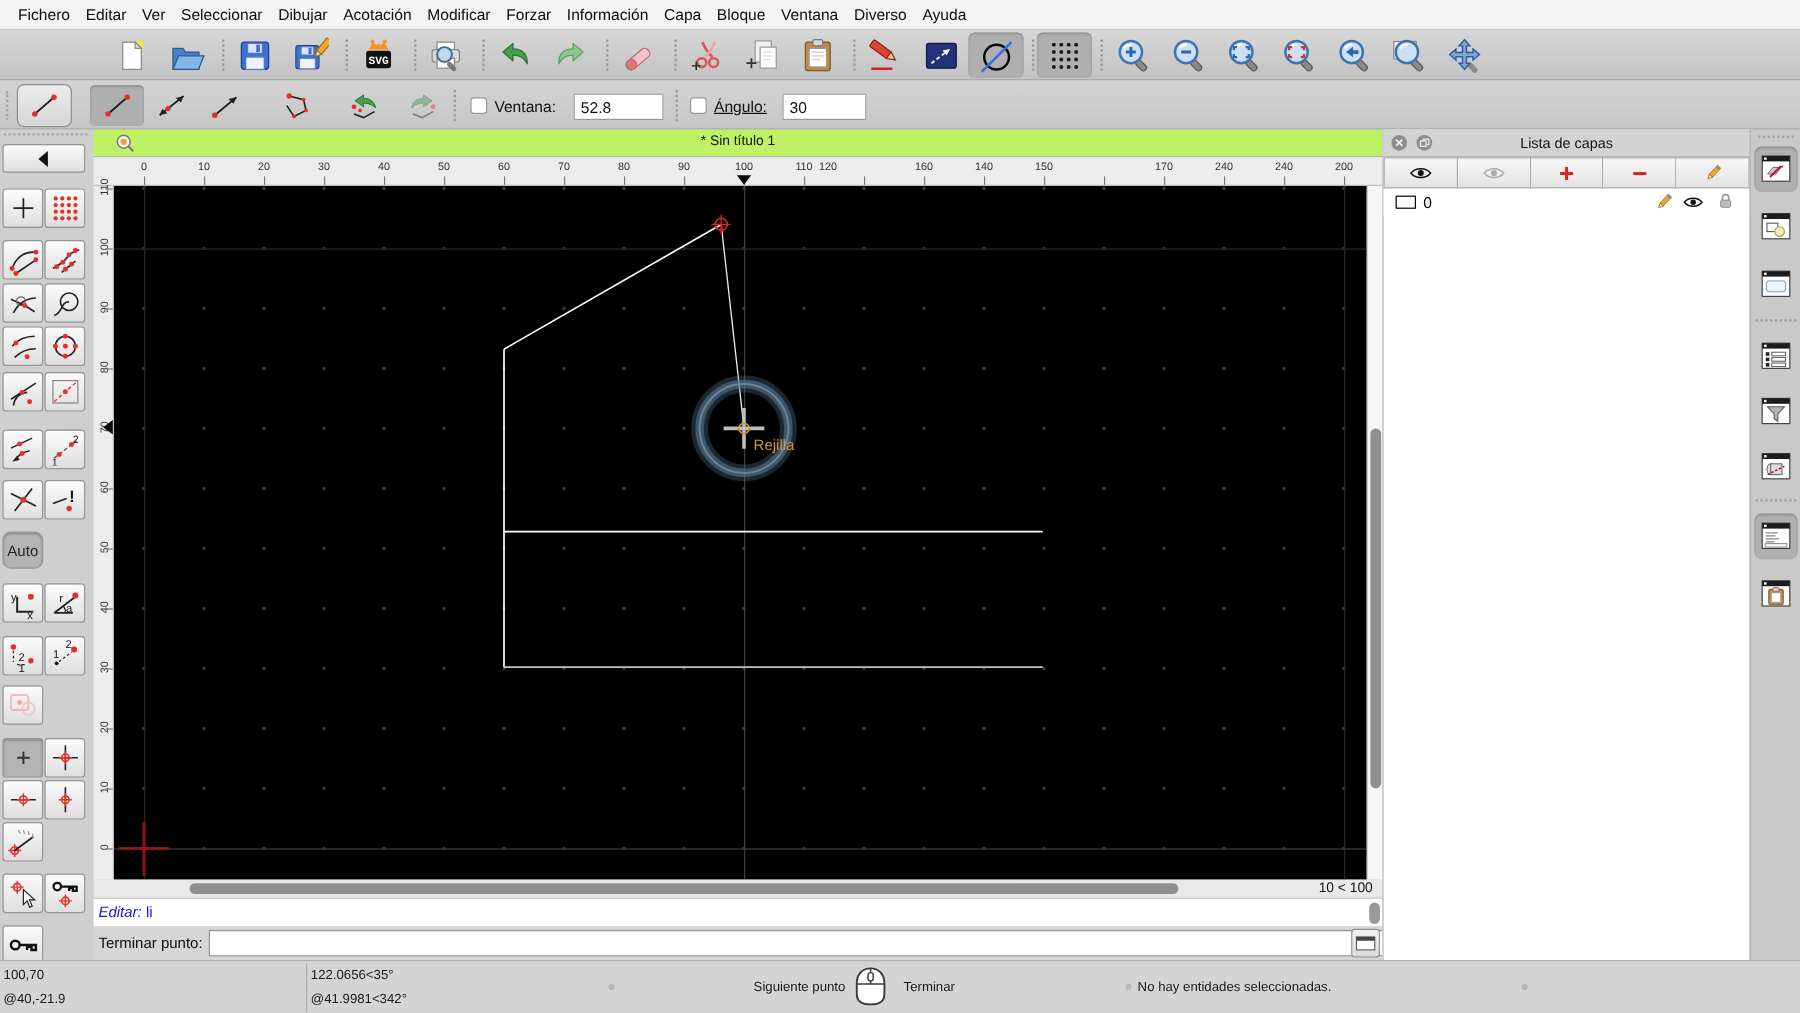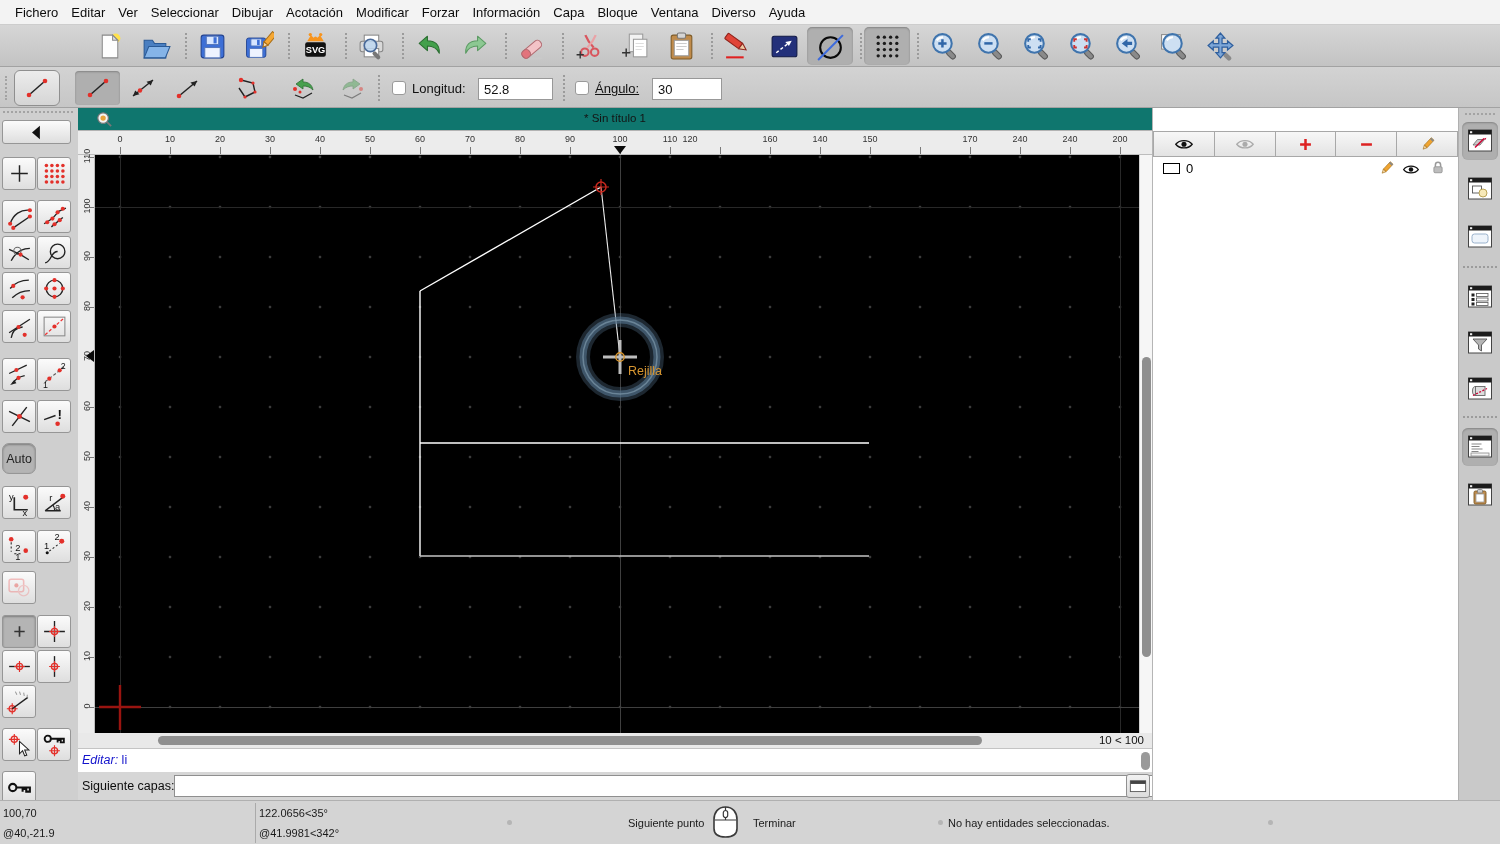--- a/index.html
+++ b/index.html
@@ -15,21 +15,21 @@
 .t2btn svg{width:30px;height:26px}
 .chk{position:absolute;top:14px;width:14px;height:14px;background:#fff;border:1px solid #9a9a9a;border-radius:3px}
 .t2lab{position:absolute;top:14px;font-size:13px;color:#111}
 .t2field{position:absolute;top:11px;height:22px;background:#fff;border:1px solid #989898;font-size:13px;color:#111;padding:3px 0 0 5px}
 #palette{position:absolute;left:0;top:108px;width:78px;height:692px;background:#cfcfcf}
 .pbtn{position:absolute;width:34px;height:33px;background:linear-gradient(#fbfbfb,#dedede);border:1px solid #969696;border-radius:3px;display:flex;align-items:center;justify-content:center}
 .pbtn.active{background:#b4b4b4;box-shadow:inset 0 1px 2px rgba(0,0,0,.3)}
 .pbtn svg{width:27px;height:27px}
 .pbtn.wide{width:69px;height:24px}
 .pbtn.autob{height:31px;border-radius:7px;font-size:12.5px;color:#222}
-#tabbar{position:absolute;left:78px;top:108px;width:1074px;height:23px;background:#0f766e;border-bottom:1px solid #b3b3b3}
+#tabbar{position:absolute;left:78px;top:108px;width:1074px;height:23px;background:#bef264;border-bottom:1px solid #b3b3b3}
 #tabtitle{position:absolute;left:0;top:4px;width:100%;text-align:center;font-size:11.5px;color:#141414}
 #tabicon{position:absolute;left:18px;top:3px;width:16px;height:16px}
 #hruler{position:absolute;left:78px;top:131px;width:1074px;height:24px;background:#ececec;border-bottom:1px solid #bdbdbd}
 .hlab{position:absolute;top:3px;font-size:9px;color:#333;transform:translateX(-50%)}
 .htick{position:absolute;bottom:0;width:1px;height:7px;background:#7a7a7a}
 #hmarker{position:absolute;bottom:0;width:0;height:0;border-left:6px solid transparent;border-right:6px solid transparent;border-top:8px solid #0a0a0a}
 #vruler{position:absolute;left:78px;top:155px;width:17px;height:578px;background:#ececec;border-right:1px solid #bdbdbd}
 .vlab{position:absolute;left:-3px;font-size:9px;color:#333;transform:rotate(-90deg);transform-origin:center;width:24px;text-align:center}
 .vtick{position:absolute;right:0;height:1px;width:6px;background:#7a7a7a}
 #vmarker{position:absolute;right:0;width:0;height:0;border-top:6px solid transparent;border-bottom:6px solid transparent;border-right:8px solid #0a0a0a}
@@ -123,21 +123,21 @@
           <rect x="16" y="6" width="3" height="6" fill="#3d6fd6"></rect>
           <rect x="7.5" y="16" width="15" height="10" fill="#eef3ff" stroke="#5577bb"></rect>
         </g>
         <g transform="rotate(40 25 8)">
           <rect x="23" y="0" width="5" height="13" fill="#f5a733" stroke="#a96e15"></rect>
           <path d="M23 13h5l-2.5 4.5z" fill="#f7d9a8" stroke="#a96e15"></path>
         </g>
       </svg>
     </div>
     <div class="tsep" style="left: 288px;"></div>
-    <div class="tbtn" style="left: 292px;">
+    <div class="tbtn" style="left: 292px; font-family: Liberation Mono, monospace;">
       <svg viewBox="0 0 30 30">
         <path d="M7 10l3.5-6 4.5 4 4.5-4 3.5 6z" fill="#f7941d"></path>
         <circle cx="10" cy="3.5" r="1.6" fill="#f7941d"></circle>
         <circle cx="15" cy="7" r="1.6" fill="#f7941d"></circle>
         <circle cx="20" cy="3.5" r="1.6" fill="#f7941d"></circle>
         <rect x="5" y="11" width="20" height="14" rx="2" fill="#111"></rect>
         <text x="15" y="21.5" font-size="9" font-weight="bold" fill="#fff" text-anchor="middle">SVG</text>
       </svg>
     </div>
     <div class="tsep" style="left: 345px;"></div>
@@ -350,21 +350,21 @@
       <svg viewBox="0 0 30 26" opacity=".45">
         <g transform="scale(-1,1) translate(-30,0)">
           <path d="M6 9l7-5v3c6 0 9 3 10 8-3-3-6-4-10-4v3z" fill="#47a04e" stroke="#2c6e33" stroke-width=".8"></path>
         </g>
         <path d="M8 20l8 3 9-5" fill="none" stroke="#222" stroke-width="1.3"></path>
         <circle cx="25" cy="14" r="2" fill="#e3302a"></circle>
       </svg>
     </div>
     <div class="tsep" style="left: 378px; top: 8px;"></div>
     <div class="chk" style="left: 392px;"></div>
-    <div class="t2lab" style="left: 412px;">Longitud:</div>
+    <div class="t2lab" style="left: 412px;">Ventana:</div>
     <div class="t2field" style="left: 478px; width: 75px;">52.8</div>
     <div class="tsep" style="left: 563px; top: 8px;"></div>
     <div class="chk" style="left: 575px;"></div>
     <div class="t2lab" style="left: 595px; text-decoration: underline;">Ángulo:</div>
     <div class="t2field" style="left: 652px; width: 70px;">30</div>
   </div>
 <div id="palette">
     <div class="handle-h" style="left: 3px; top: 3px; width: 70px;"></div>
     <div class="pbtn wide" style="left: 2px; top: 12px;">
       <svg viewBox="0 0 24 24">
@@ -714,30 +714,42 @@
 <div id="hscrollrow">
   <div id="hthumb" style="left:63px;width:824px"></div>
   <div id="scrollhint">10 &lt; 100</div>
 </div>
 <div id="cornerbl"></div>
 <div id="cmdhist">
   <div class="txt"><span class="lab">Editar:</span><span> li</span></div>
   <div id="histthumb"></div>
 </div>
 <div id="cmdprompt">
-  <span id="promptlab">Siguiente capas:</span>
+  <span id="promptlab">Terminar punto:</span>
   <div id="promptinput"></div>
   <div id="promptbtn">
       <svg viewBox="0 0 20 16" style="width: 18px;">
         <rect x="1.5" y="2" width="17" height="12" fill="#fff" stroke="#555"></rect>
         <rect x="1.5" y="2" width="17" height="3.5" fill="#444"></rect>
       </svg>
     </div>
 </div>
 <div id="layerpanel">
+  <div id="lp-title">
+    <span id="lp-close"><svg viewBox="0 0 16 16">
+          <circle cx="8" cy="8" r="7.5" fill="#8e8e8e"></circle>
+          <path d="M5 5l6 6M11 5l-6 6" stroke="#ececec" stroke-width="1.8"></path>
+        </svg></span>
+    <span id="lp-undock"><svg viewBox="0 0 16 16">
+          <circle cx="8" cy="8" r="7.5" fill="#8e8e8e"></circle>
+          <rect x="4.3" y="6.2" width="5.2" height="5.2" fill="none" stroke="#ececec" stroke-width="1.2"></rect>
+          <path d="M6.8 6V4.4h5.4v5.4h-2" fill="none" stroke="#ececec" stroke-width="1.2"></path>
+        </svg></span>
+    <div class="t">Lista de capas</div>
+  </div>
   <div id="lp-toolbar">
       <div class="lp-btn">
         <span style="width:20px;height:14px"><svg viewBox="0 0 22 16">
             <path d="M2 8C6 2.6 16 2.6 20 8 16 13.4 6 13.4 2 8z" fill="none" stroke="#111" stroke-width="1.5"></path>
             <circle cx="11" cy="8" r="2.8" fill="#111"></circle>
           </svg></span>
       </div>
       <div class="lp-btn">
         <span style="width:20px;height:14px"><svg viewBox="0 0 22 16">
             <path d="M2 8C6 2.6 16 2.6 20 8 16 13.4 6 13.4 2 8z" fill="none" stroke="#ababab" stroke-width="1.5"></path>

